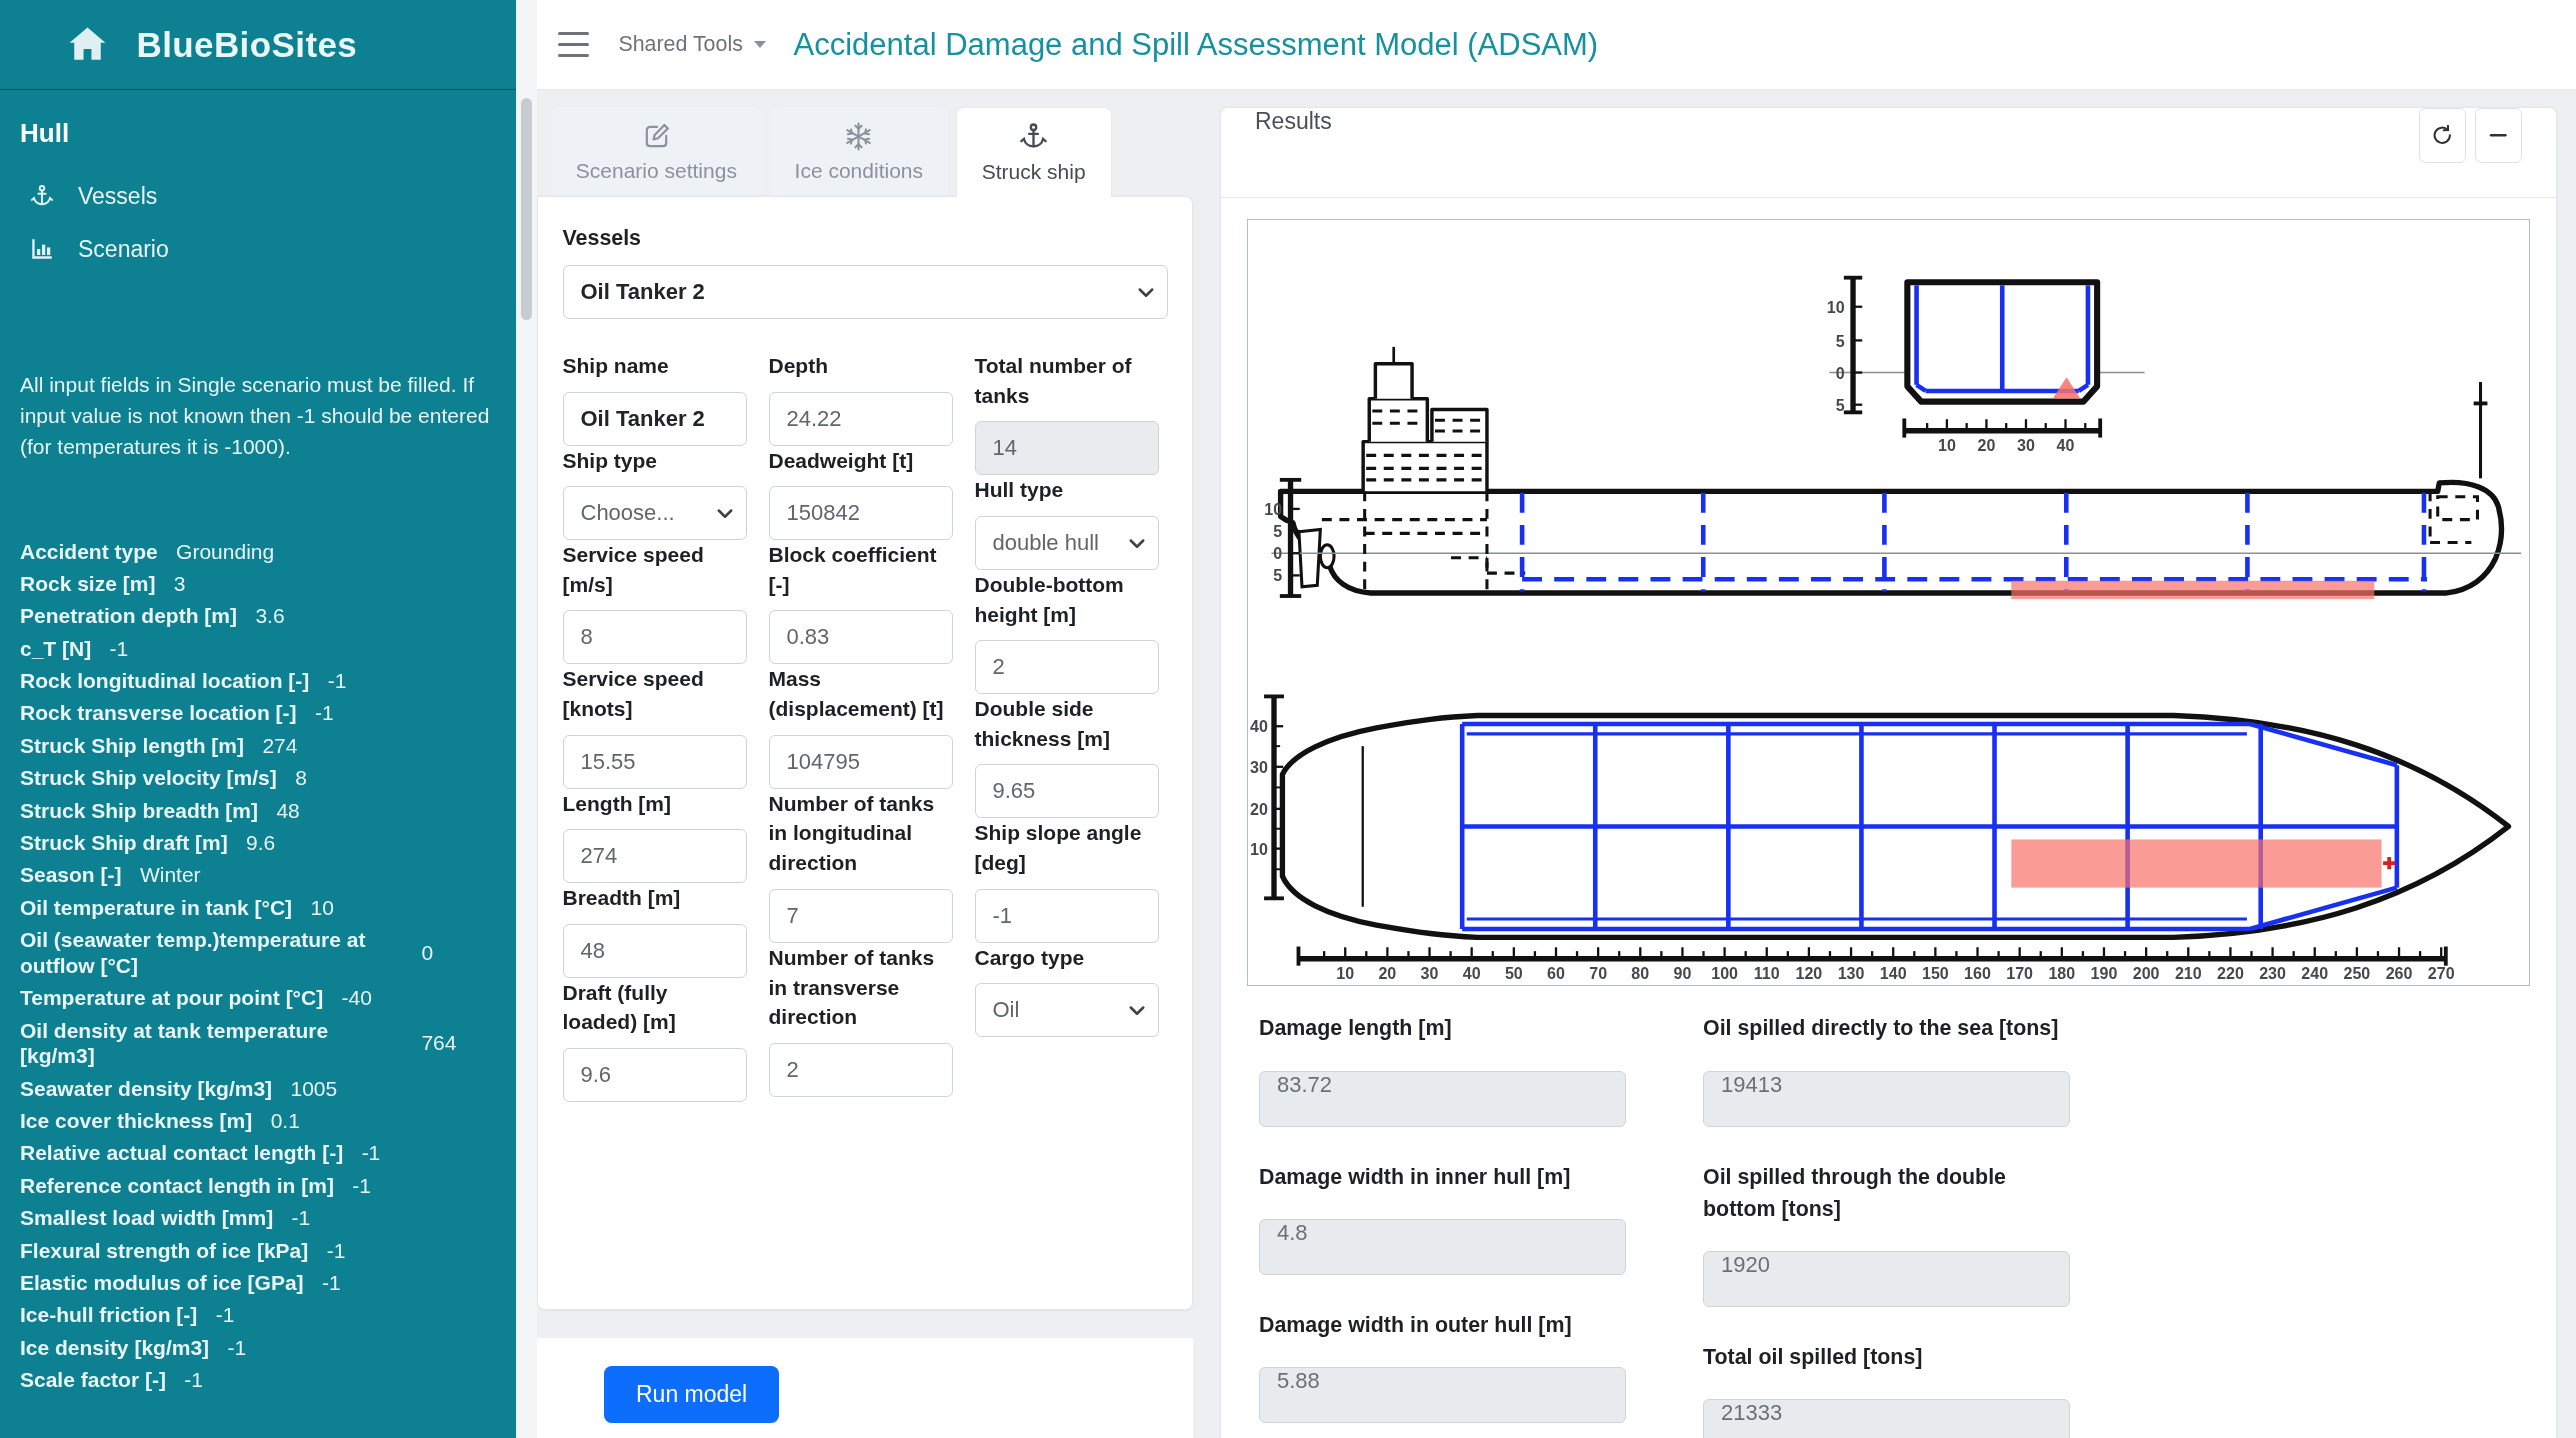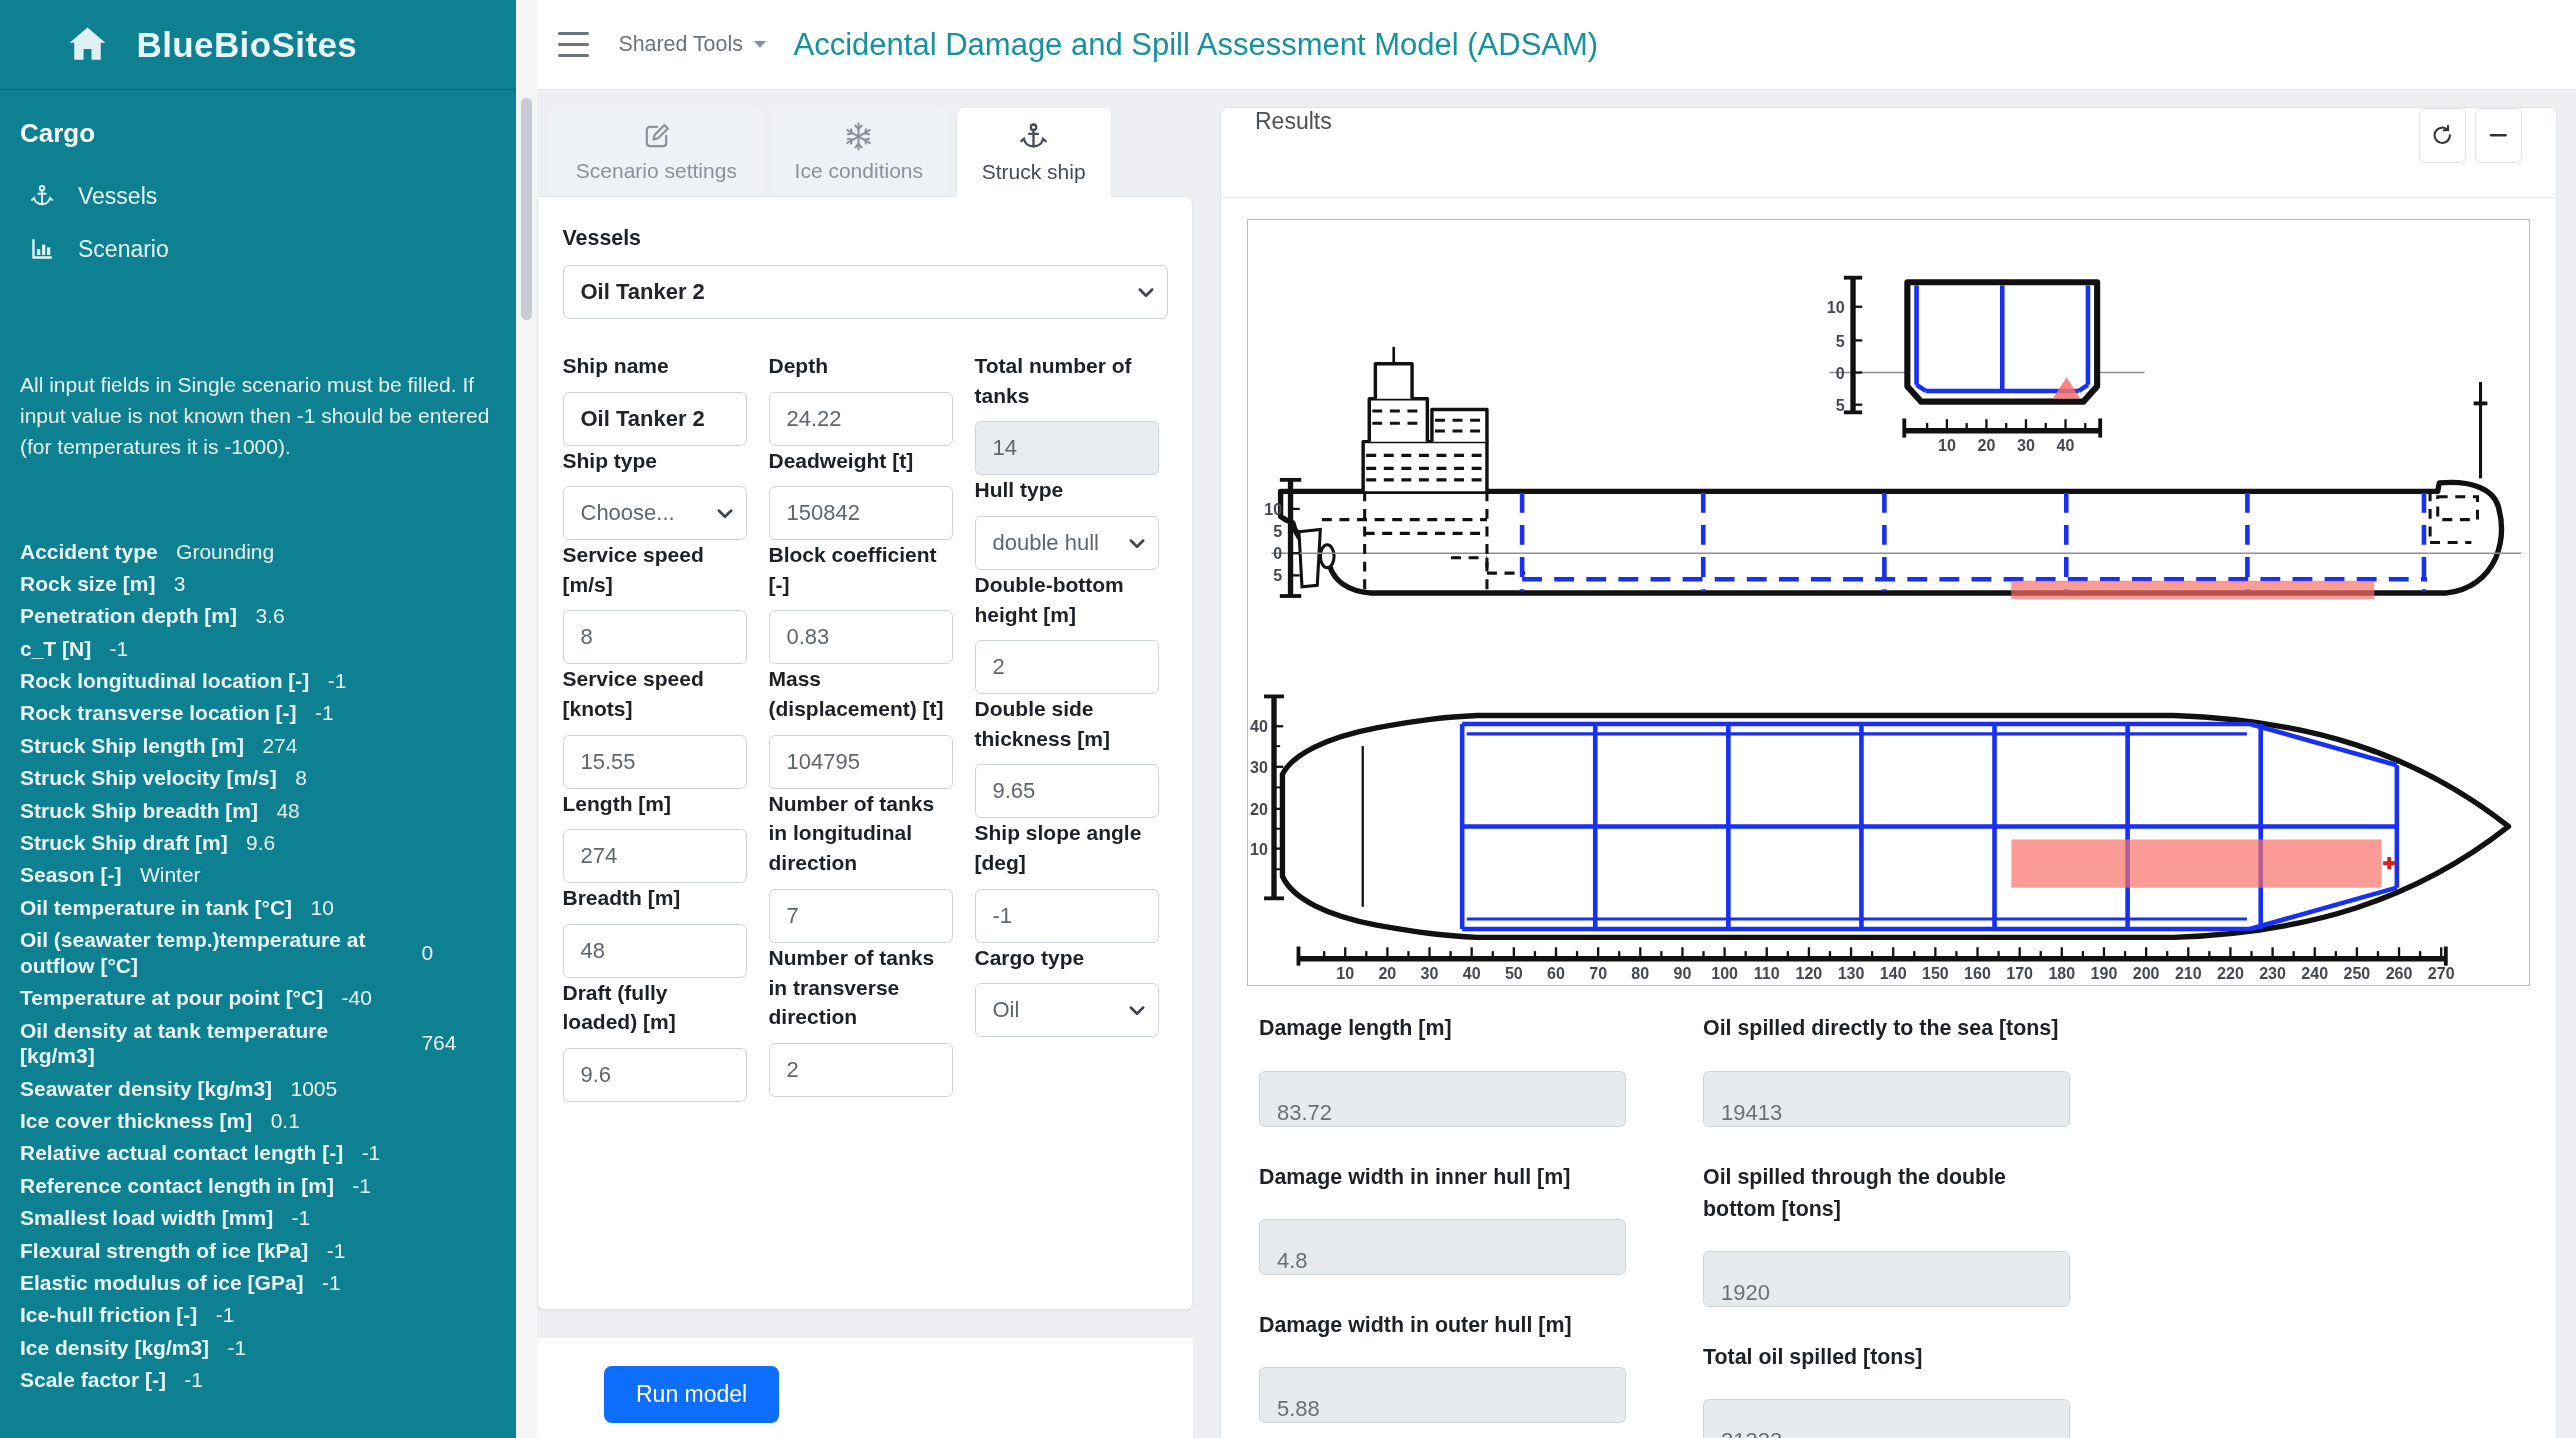--- a/index.html
+++ b/index.html
@@ -75,38 +75,38 @@
   .res-btns{display:flex;gap:9.2px;}
   .icon-btn{width:47px;height:55px;border:0.8px solid #dde1e6;border-radius:6.1px;background:#fff;
     display:flex;align-items:center;justify-content:center;cursor:pointer;color:#2f3338;}
   .icon-btn svg{width:24.5px;height:24.5px;}
   .figure{position:relative;margin:21.4px 26px 0;height:767px;border:0.8px solid #b6bcc3;background:#fff;overflow:hidden;}
   .fig-svg{position:absolute;}
   .outputs{display:flex;gap:77px;padding:26px 0 0 38px;align-items:flex-start;}
   .ocol{width:367px;}
   .oblock{margin-bottom:34px;}
   .olabel{font-size:21.4px;font-weight:bold;color:#1d2126;line-height:1.5;margin-bottom:10.7px;}
-  .obox{height:56px;background:#e7ebee;border:1.5px solid #cdd4da;border-radius:6.1px;display:flex;align-items:flex-end;margin-top:26px;}
+  .obox{height:56px;background:#e7ebee;border:1.5px solid #cdd4da;border-radius:6.1px;display:flex;align-items:flex-start;margin-top:26px;}
   .obox input{border:none;outline:none;background:transparent;width:100%;padding:0 17px;
     font:inherit;font-size:22px;color:#6a7076;}
   text{font-family:"Liberation Sans","DejaVu Sans",sans-serif;}
 </style>
 </head>
 <body>
 
 <aside class="sidebar">
   <div class="side-header">
     <span class="home-ic">
       <svg viewBox="0 0 24 24" fill="currentColor" width="43" height="43">
           <path d="M12 2.5 L22 11 h-2.6 v9.5 h-5.2 v-6 h-4.4 v6 H4.6 V11 H2 Z"></path>
         </svg>
     </span>
     <span class="brand">BlueBioSites</span>
   </div>
-  <div class="menu-title">Cargo</div>
+  <div class="menu-title">Hull</div>
   <nav class="menu" id="menu-list">
       <div class="menu-item">
         <span class="mi-ic"><svg viewBox="0 0 24 24" fill="none" stroke="currentColor" stroke-width="1.8" stroke-linecap="round">
             <circle cx="12" cy="4.8" r="2.1"></circle>
             <line x1="12" y1="7" x2="12" y2="19.6"></line>
             <line x1="8.6" y1="10" x2="15.4" y2="10"></line>
             <path d="M12 19.6 C8.4 19.6 5.4 17.3 4.6 13.9 L2.6 15.6 M12 19.6 C15.6 19.6 18.6 17.3 19.4 13.9 L21.4 15.6"></path>
           </svg></span>
         <span>Vessels</span>
       </div>

